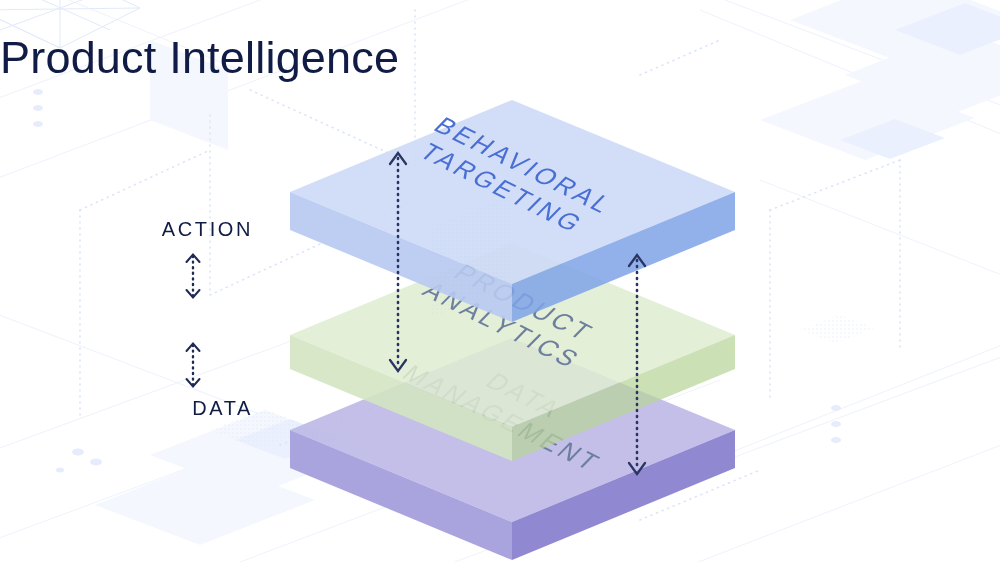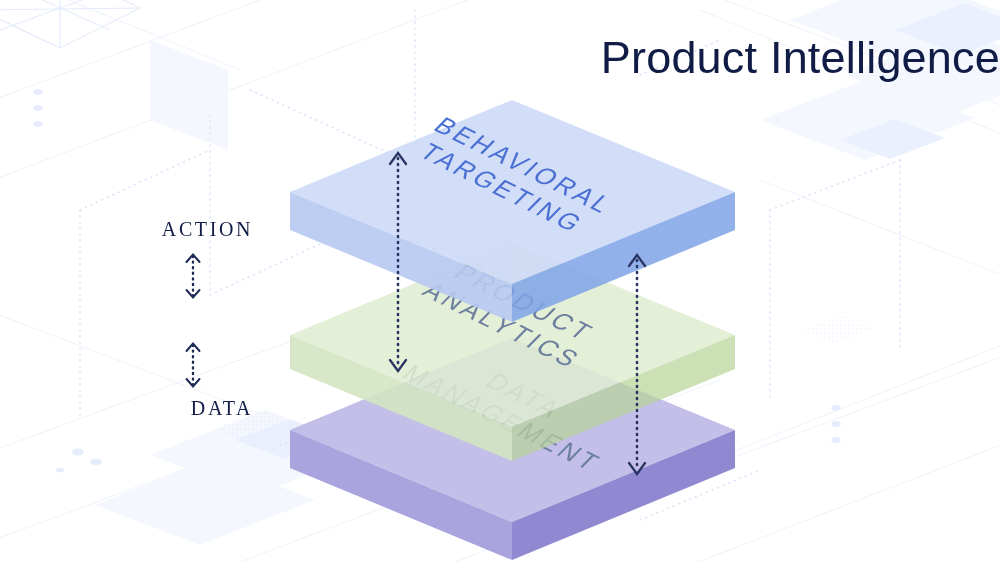--- a/index.html
+++ b/index.html
@@ -21,37 +21,37 @@
     position: absolute;
     left: 0; top: 0;
     width: 1000px;
     height: 562px;
   }
   #page-title {
     position: absolute;
     left: 0;
     top: 32px;
     width: 1000px;
-    text-align: right;
+    text-align: left;
     font-family: "Liberation Sans", sans-serif;
     font-size: 45px;
     font-weight: 300;
     letter-spacing: 0.2px;
     color: #101c46;
     white-space: nowrap;
   }
   #stack-svg {
     position: absolute;
     left: 0; top: 0;
     width: 1000px;
     height: 562px;
   }
   .axis-label {
     position: absolute;
-    font-family: Liberation Serif, serif;
+    font-family: Liberation Sans, sans-serif;
     font-size: 20px;
     letter-spacing: 2.6px;
     color: #101c46;
     white-space: nowrap;
     text-align: right;
   }
   #label-action  { left: 40px; top: 218px; width: 213px; }
   #label-insights{ left: 40px; top: 308px; width: 213px; }
   #label-data    { left: 40px; top: 397px; width: 213px; }
   #axis-arrows {

